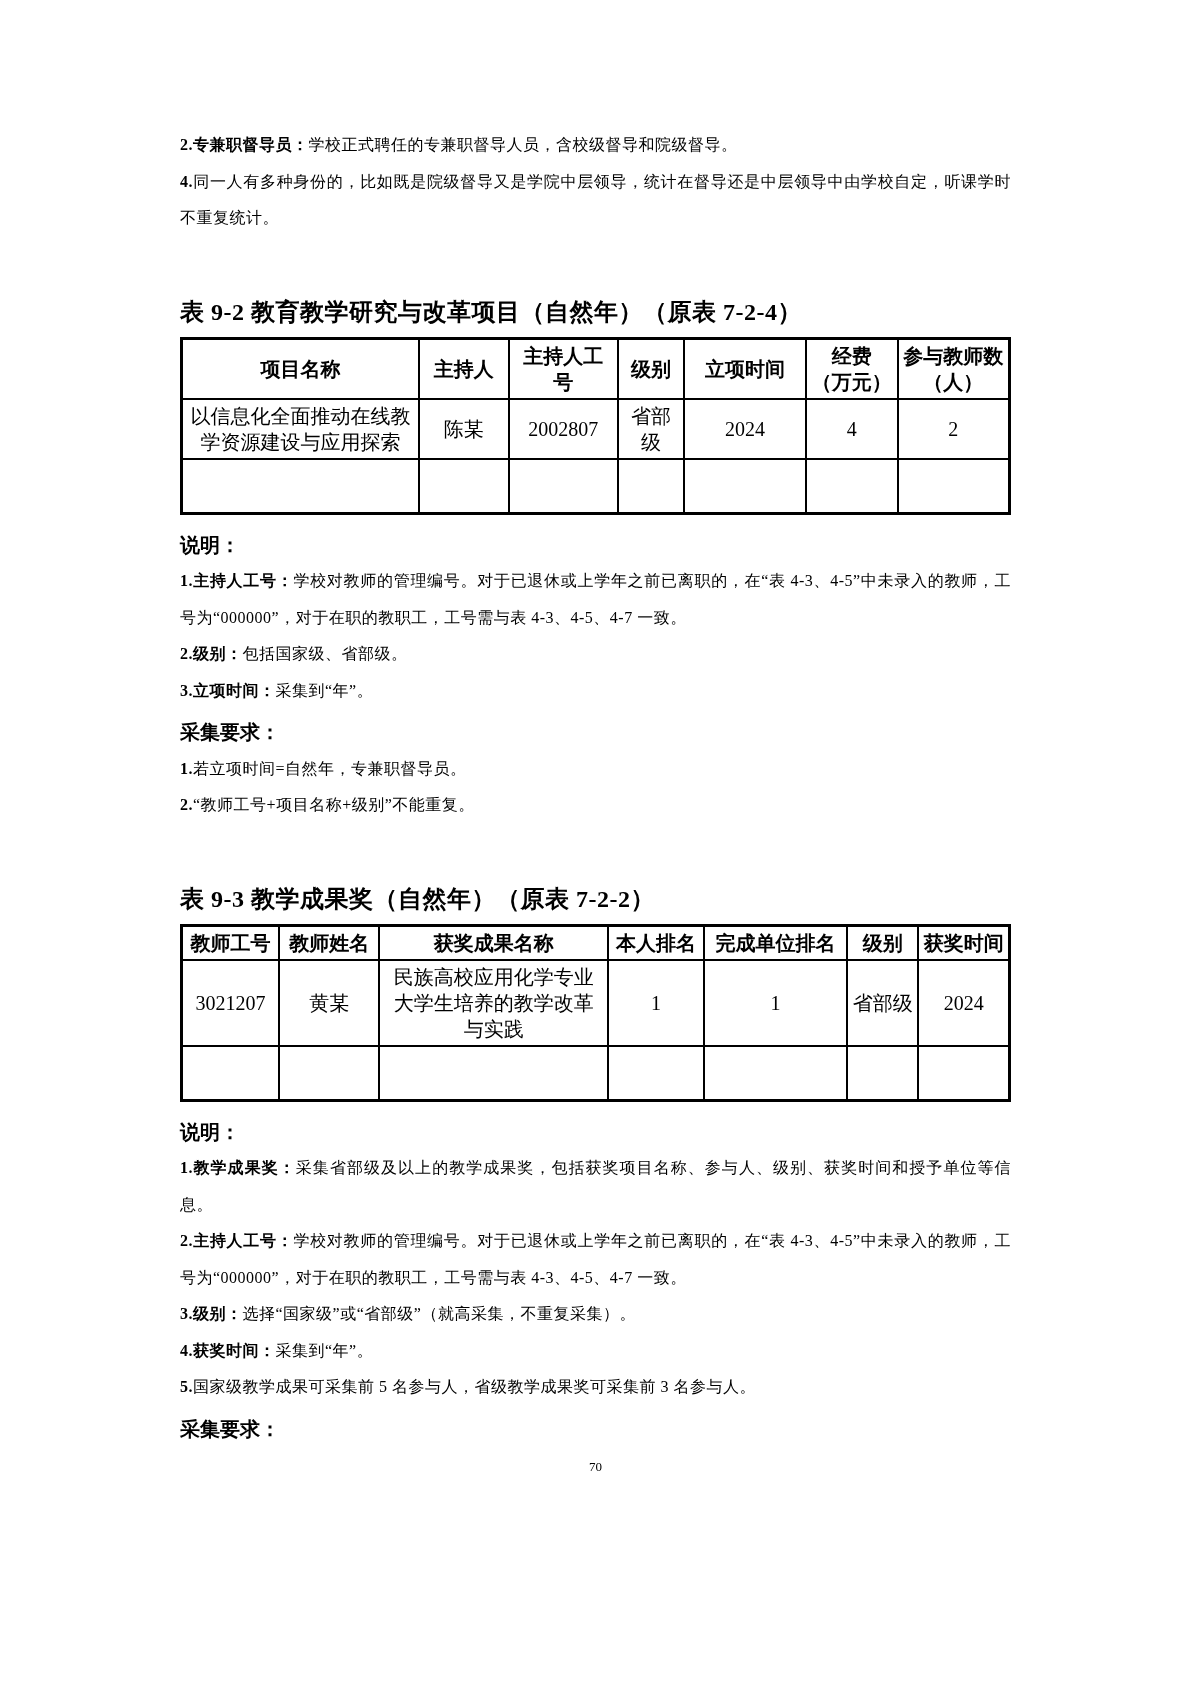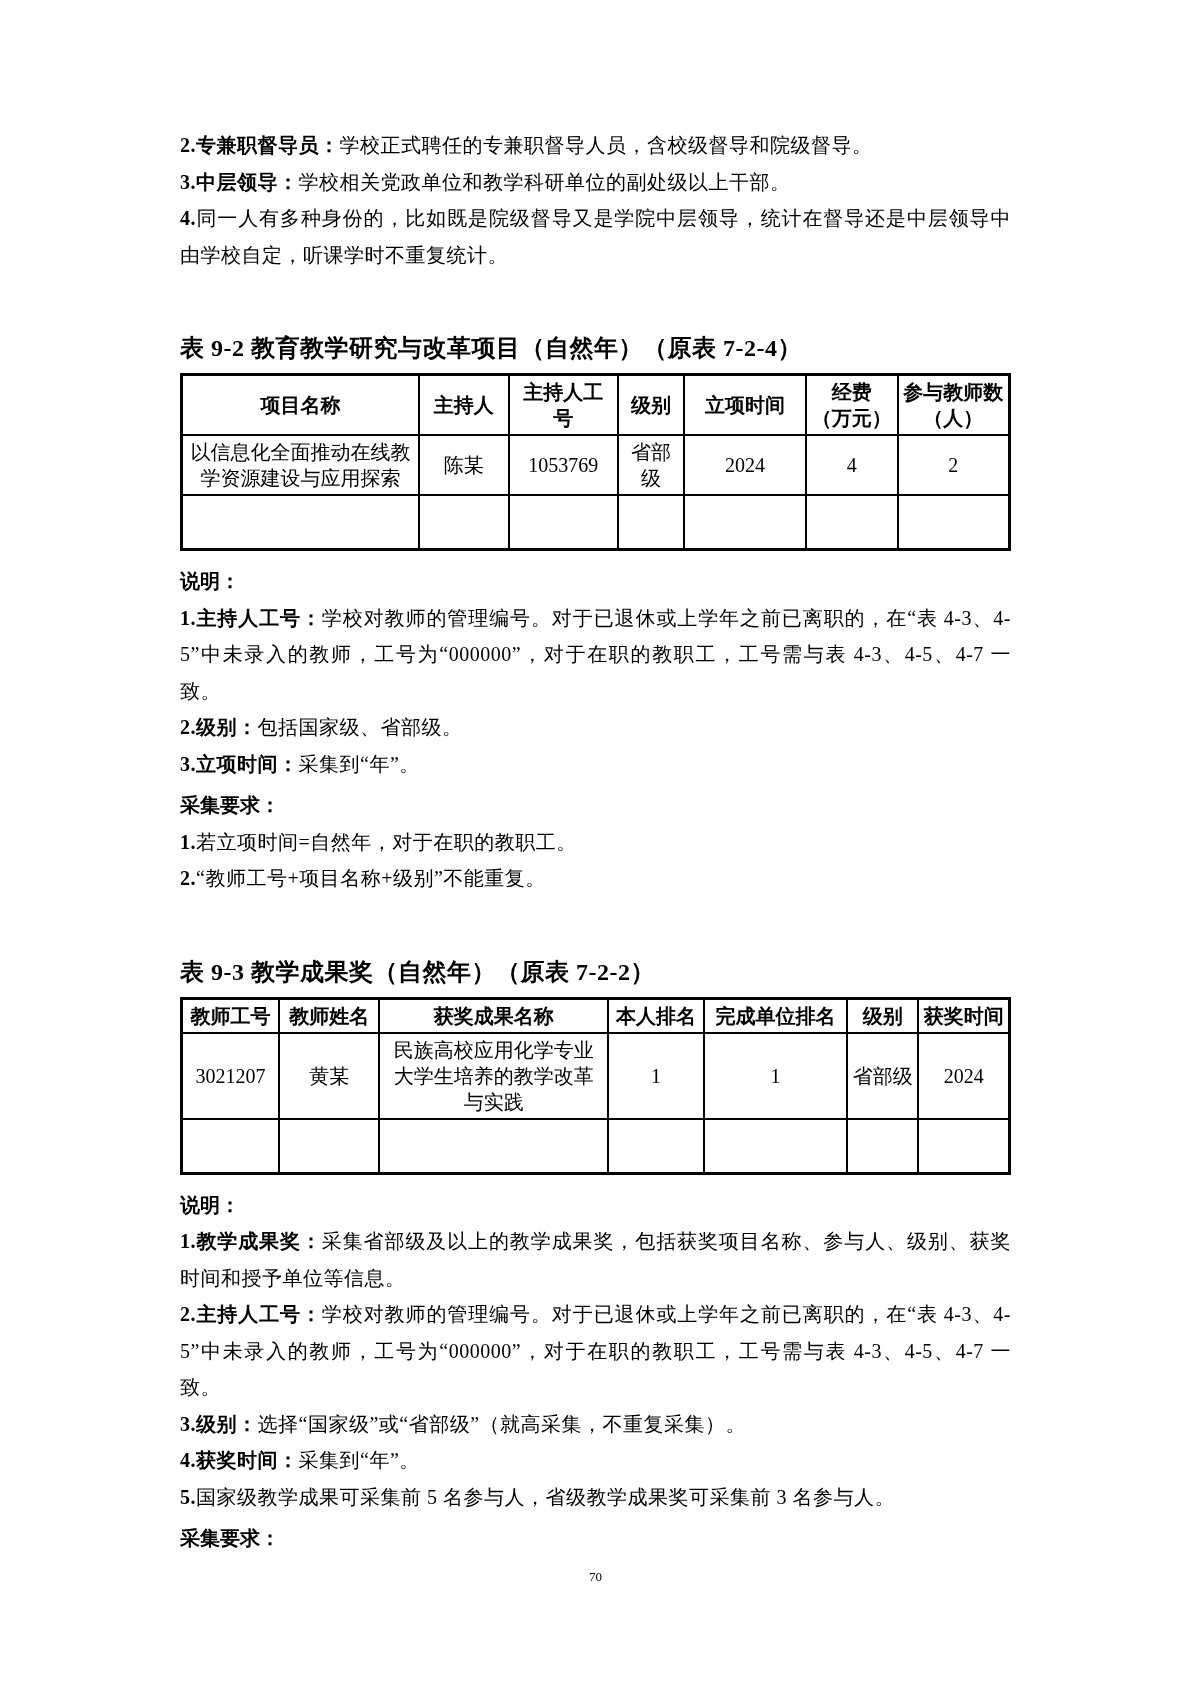--- a/index.html
+++ b/index.html
@@ -17,21 +17,21 @@
   }
   .page {
     box-sizing: border-box;
     width: 1191px;
     height: 1684px;
     padding: 127px 180px 0 180px;
   }
   
   .para {
     margin: 0;
-    font-size: 20px;
+    font-size: 16px;
     line-height: 36.5px;
     text-align: justify;
     letter-spacing: 0.5px;
   }
   .para b { letter-spacing: 0.5px; }
   .heading {
     margin: 0;
     font-size: 20px;
     line-height: 36.5px;
     font-weight: bold;
@@ -78,21 +78,20 @@
     text-align: center;
     font-size: 13px;
   }
 </style>
 </head>
 <body>
 
 <div class="page">
 
   <p class="para"><b>2.专兼职督导员：</b><span>学校正式聘任的专兼职督导人员，含校级督导和院级督导。</span></p>
-  <p class="para"><b>3.中层领导：</b><span>学校相关党政单位和教学科研单位的副处级以上干部。</span></p>
   <p class="para"><b>4.</b><span>同一人有多种身份的，比如既是院级督导又是学院中层领导，统计在督导还是中层领导中由学校自定，听课学时不重复统计。</span></p>
 
   <div class="table-title">表 9-2 教育教学研究与改革项目（自然年）（原表 7-2-4）</div>
 
   <table class="doc-table" id="table-9-2">
     <colgroup>
       <col style="width:28.7%">
         <col style="width:10.8%">
         <col style="width:13.2%">
         <col style="width:8.0%">
@@ -110,21 +109,21 @@
         <th>经费
 （万元）</th>
         <th>参与教师数
 （人）</th>
       </tr>
     </thead>
     <tbody>
       <tr class="data-row">
         <td>以信息化全面推动在线教学资源建设与应用探索</td>
         <td>陈某</td>
-        <td>1053769</td>
+        <td>2002807</td>
         <td>省部级</td>
         <td>2024</td>
         <td>4</td>
         <td>2</td>
       </tr>
       <tr class="empty-row">
         <td></td>
         <td></td>
         <td></td>
         <td></td>
@@ -134,21 +133,21 @@
       </tr>
     </tbody>
   </table>
 
   <div class="heading">说明：</div>
   <p class="para"><b>1.主持人工号：</b><span>学校对教师的管理编号。对于已退休或上学年之前已离职的，在“表 4-3、4-5”中未录入的教师，工号为“000000”，对于在职的教职工，工号需与表 4-3、4-5、4-7 一致。</span></p>
   <p class="para"><b>2.级别：</b><span>包括国家级、省部级。</span></p>
   <p class="para"><b>3.立项时间：</b><span>采集到“年”。</span></p>
 
   <div class="heading req-gap">采集要求：</div>
-  <p class="para"><b>1.</b><span>若立项时间=自然年，对于在职的教职工。</span></p>
+  <p class="para"><b>1.</b><span>若立项时间=自然年，专兼职督导员。</span></p>
   <p class="para"><b>2.</b><span>“教师工号+项目名称+级别”不能重复。</span></p>
 
   <div class="table-title">表 9-3 教学成果奖（自然年）（原表 7-2-2）</div>
 
   <table class="doc-table" id="table-9-3">
     <colgroup>
       <col style="width:11.8%">
         <col style="width:12.1%">
         <col style="width:27.6%">
         <col style="width:11.6%">

